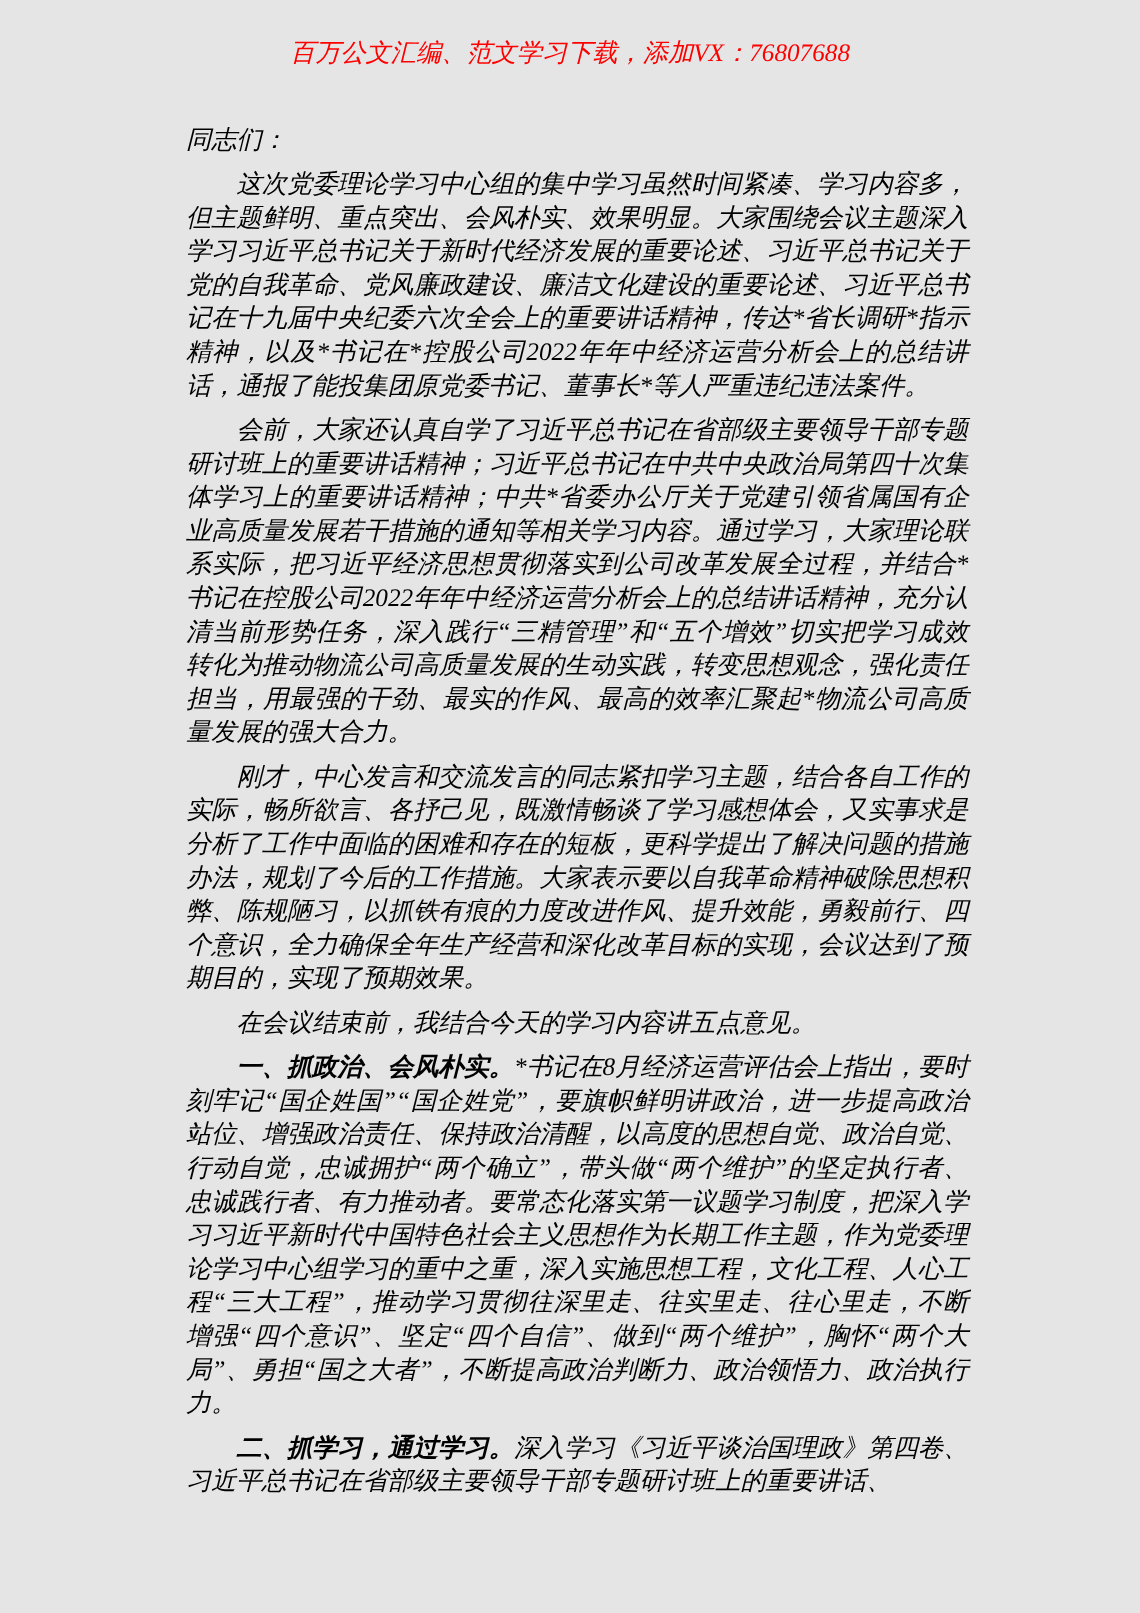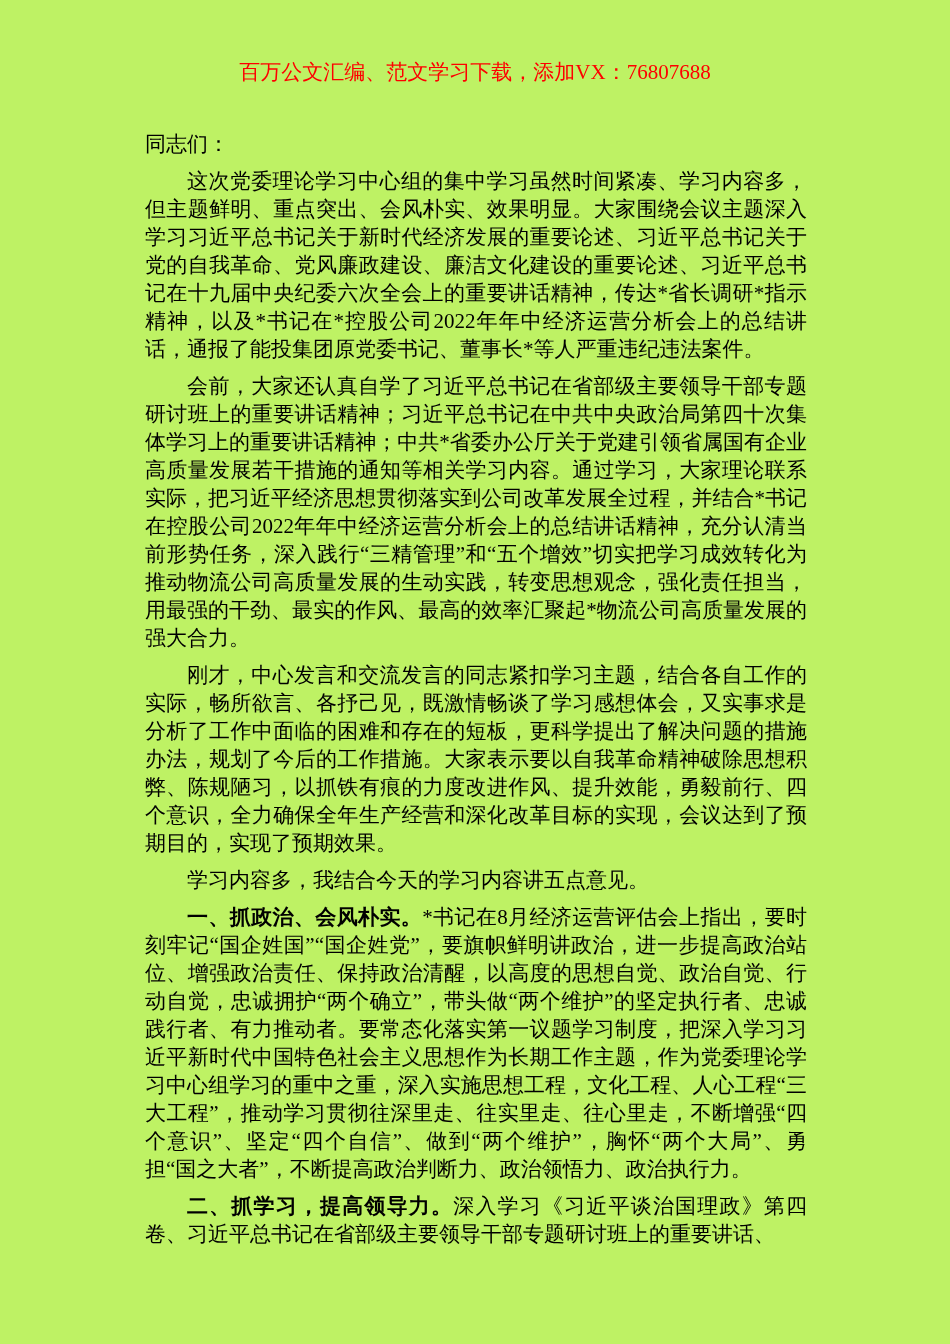--- a/index.html
+++ b/index.html
@@ -4,45 +4,46 @@
 <style>
   html, body {
     margin: 0;
     padding: 0;
     background: #ffffff;
   }
   .page {
     position: relative;
     width: 950px;
     height: 1344px;
-    background: #bef264;
+    background: #e5e5e5;
     box-sizing: border-box;
-    padding-top: 58px;
+    padding-top: 30px;
     overflow: hidden;
     font-family: "Liberation Serif", "DejaVu Serif", serif;
     color: #000000;
+    font-style: italic;
   }
   .promo-header {
     text-align: center;
     color: #fe0000;
     font-size: 21px;
     line-height: 28px;
     margin: 0 0 44px 0;
     font-family: "Liberation Serif", "DejaVu Serif", serif;
   }
   .content {
     margin: 0 143px 0 145px;
     width: 662px;
     font-size: 21px;
     line-height: 28px;
     text-align: justify;
     word-break: break-all;
   }
   .content p {
-    margin: 0 0 9px 0;
+    margin: 0 0 9px 10px;
   }
   p.salutation {
     text-indent: 0;
   }
   p.para {
     text-indent: 2em;
   }
   .lead {
     font-weight: bold;
   }
@@ -56,20 +57,20 @@
   <div class="content">
 
     <p class="salutation">同志们：</p>
 
     <p class="para"><span>这次党委理论学习中心组的集中学习虽然时间紧凑、学习内容多，但主题鲜明、重点突出、会风朴实、效果明显。大家围绕会议主题深入学习习近平总书记关于新时代经济发展的重要论述、习近平总书记关于党的自我革命、党风廉政建设、廉洁文化建设的重要论述、习近平总书记在十九届中央纪委六次全会上的重要讲话精神，传达*省长调研*指示精神，以及*书记在*控股公司2022年年中经济运营分析会上的总结讲话，通报了能投集团原党委书记、董事长*等人严重违纪违法案件。</span></p>
 
     <p class="para"><span>会前，大家还认真自学了习近平总书记在省部级主要领导干部专题研讨班上的重要讲话精神；习近平总书记在中共中央政治局第四十次集体学习上的重要讲话精神；中共*省委办公厅关于党建引领省属国有企业高质量发展若干措施的通知等相关学习内容。通过学习，大家理论联系实际，把习近平经济思想贯彻落实到公司改革发展全过程，并结合*书记在控股公司2022年年中经济运营分析会上的总结讲话精神，充分认清当前形势任务，深入践行“三精管理”和“五个增效”切实把学习成效转化为推动物流公司高质量发展的生动实践，转变思想观念，强化责任担当，用最强的干劲、最实的作风、最高的效率汇聚起*物流公司高质量发展的强大合力。</span></p>
 
     <p class="para"><span>刚才，中心发言和交流发言的同志紧扣学习主题，结合各自工作的实际，畅所欲言、各抒己见，既激情畅谈了学习感想体会，又实事求是分析了工作中面临的困难和存在的短板，更科学提出了解决问题的措施办法，规划了今后的工作措施。大家表示要以自我革命精神破除思想积弊、陈规陋习，以抓铁有痕的力度改进作风、提升效能，勇毅前行、四个意识，全力确保全年生产经营和深化改革目标的实现，会议达到了预期目的，实现了预期效果。</span></p>
 
-    <p class="para"><span>学习内容多，我结合今天的学习内容讲五点意见。</span></p>
+    <p class="para"><span>在会议结束前，我结合今天的学习内容讲五点意见。</span></p>
 
     <p class="para"><span class="lead">一、抓政治、会风朴实。</span><span>*书记在8月经济运营评估会上指出，要时刻牢记“国企姓国”“国企姓党”，要旗帜鲜明讲政治，进一步提高政治站位、增强政治责任、保持政治清醒，以高度的思想自觉、政治自觉、行动自觉，忠诚拥护“两个确立”，带头做“两个维护”的坚定执行者、忠诚践行者、有力推动者。要常态化落实第一议题学习制度，把深入学习习近平新时代中国特色社会主义思想作为长期工作主题，作为党委理论学习中心组学习的重中之重，深入实施思想工程，文化工程、人心工程“三大工程”，推动学习贯彻往深里走、往实里走、往心里走，不断增强“四个意识”、坚定“四个自信”、做到“两个维护”，胸怀“两个大局”、勇担“国之大者”，不断提高政治判断力、政治领悟力、政治执行力。</span></p>
 
-    <p class="para"><span class="lead">二、抓学习，提高领导力。</span><span>深入学习《习近平谈治国理政》第四卷、习近平总书记在省部级主要领导干部专题研讨班上的重要讲话、</span></p>
+    <p class="para"><span class="lead">二、抓学习，通过学习。</span><span>深入学习《习近平谈治国理政》第四卷、习近平总书记在省部级主要领导干部专题研讨班上的重要讲话、</span></p>
 
   </div>
 </div>
 
 </body></html>

